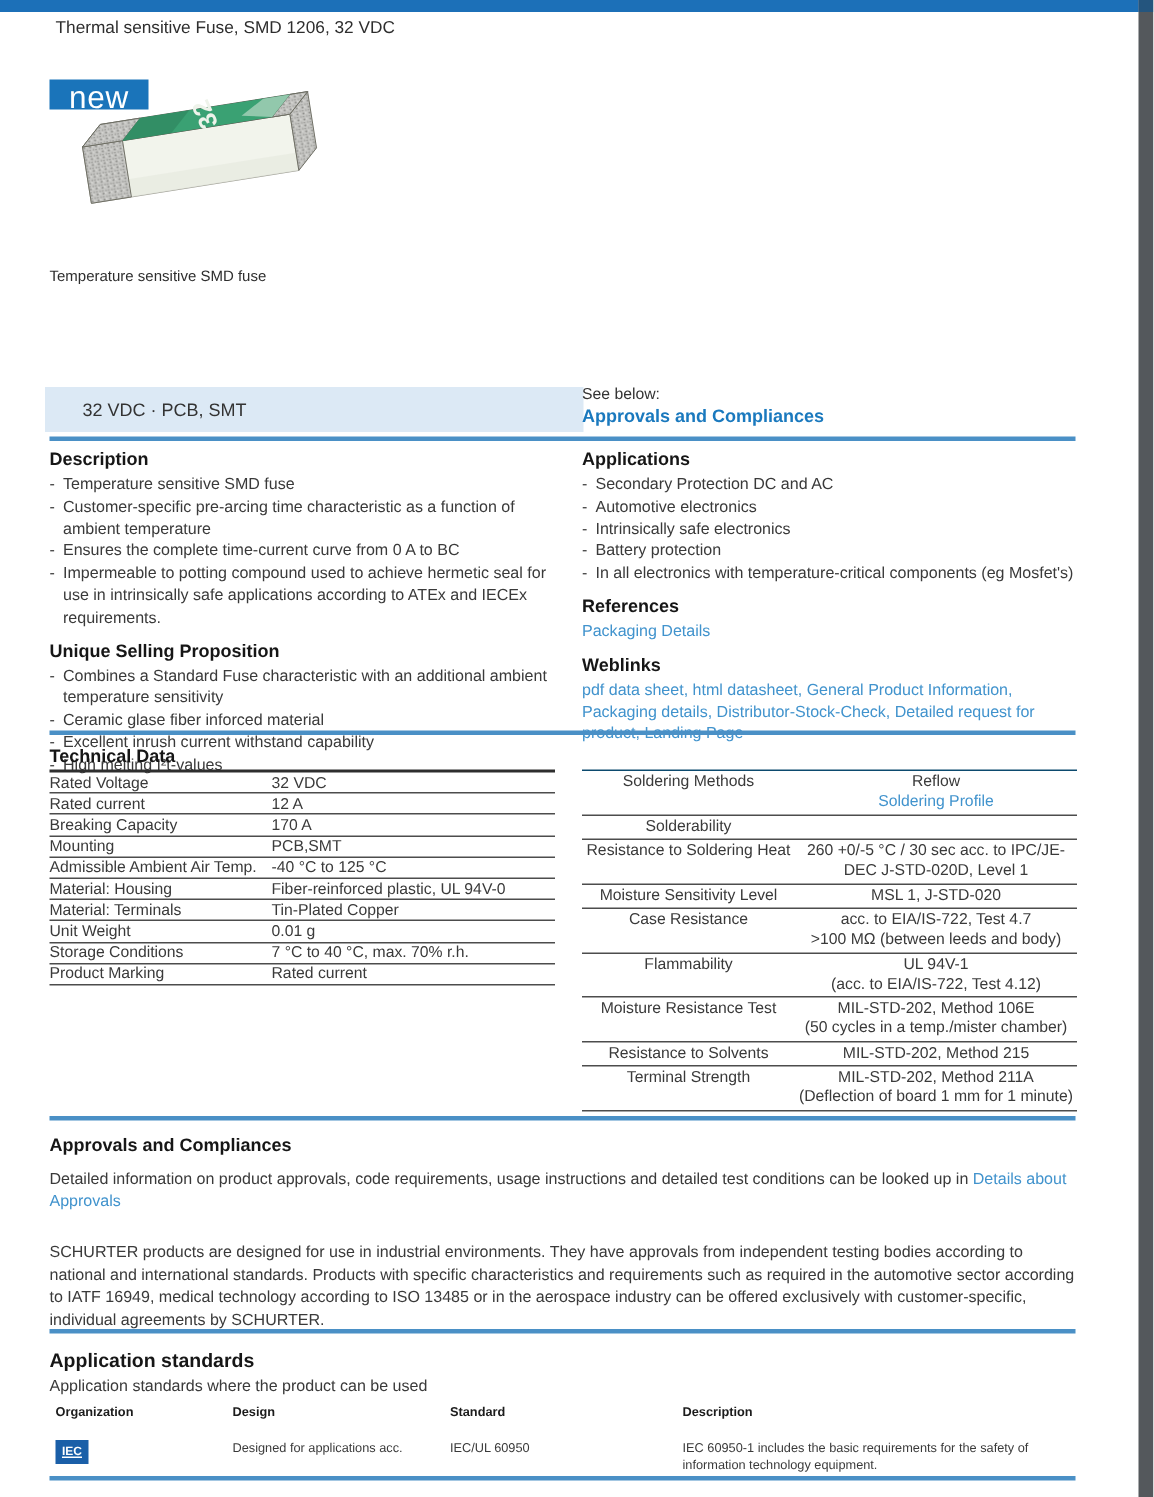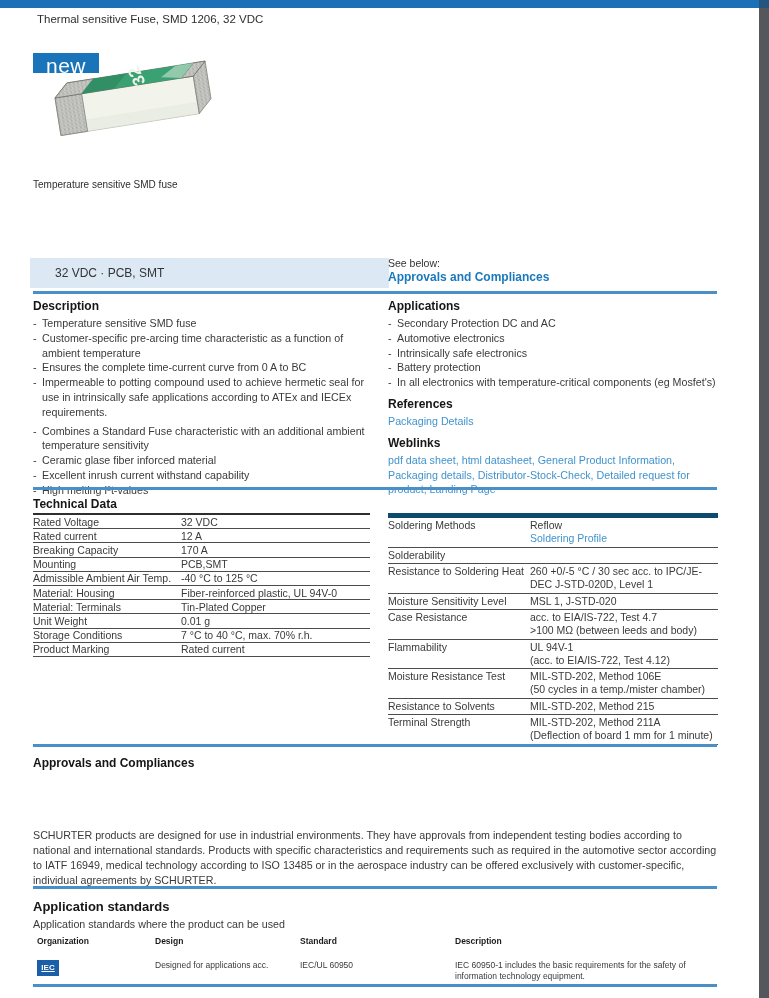--- a/index.html
+++ b/index.html
@@ -43,21 +43,21 @@
   .bullets { margin:0 0 4px 0; }
   .bullet { position:relative; padding-left:9px; font-size:10.7px; line-height:14.8px; color:#3a3a3a; }
   .bullet .dash { position:absolute; left:0; }
   .refs-link { display:block; font-size:10.7px; line-height:14.8px; color:#4193cd; text-decoration:none; cursor:pointer; }
   .weblinks-para { font-size:10.7px; line-height:14.8px; }
   .ilink { color:#4193cd; text-decoration:none; cursor:pointer; }
   .sep { color:#4193cd; }
 
   .tech-heading { position:absolute; top:497px; left:0; font-size:12px; font-weight:bold; color:#161616; }
   .table-left  { position:absolute; top:513px; left:0;    width:337px; border-top:2px solid #2e2e2e; }
-  .table-right { position:absolute; top:513px; left:355px; width:330px; border-top:5px solid #0c4a6e; }
+  .table-right { position:absolute; top:513px; left:355px; width:330px; border-top:1px solid #0c4a6e;text-align:center; }
   .trow { display:flex; border-bottom:1px solid #4c4c4c; font-size:10.5px; padding:1px 0 1.5px; }
   .table-left .trow { line-height:12.2px; padding:0.5px 0 0.5px; }
   .table-right .trow { line-height:13px; }
   .table-left .lab { width:148px; flex:none; }
   .table-right .lab { width:142px; flex:none; }
   .val { flex:1; }
   .vline { display:block; }
   a.vline.link { color:#4193cd; text-decoration:none; cursor:pointer; }
 
   .apc-head { position:absolute; top:756px; left:0; font-size:12px; font-weight:bold; color:#161616; }
@@ -138,20 +138,21 @@
     <div class="rule rule1"></div>
 
     <div class="col-left">
       <div class="sec">Description</div>
       <div class="bullets">
           <div class="bullet"><span class="dash">-</span><span class="bt">Temperature sensitive SMD fuse</span></div>
           <div class="bullet"><span class="dash">-</span><span class="bt">Customer-specific pre-arcing time characteristic as a function of ambient temperature</span></div>
           <div class="bullet"><span class="dash">-</span><span class="bt">Ensures the complete time-current curve from 0 A to BC</span></div>
           <div class="bullet"><span class="dash">-</span><span class="bt">Impermeable to potting compound used to achieve hermetic seal for use in intrinsically safe applications according to ATEx and IECEx requirements.</span></div>
         </div>
+      <div class="sec gap-top">Unique Selling Proposition</div>
       <div class="bullets">
           <div class="bullet"><span class="dash">-</span><span class="bt">Combines a Standard Fuse characteristic with an additional ambient temperature sensitivity</span></div>
           <div class="bullet"><span class="dash">-</span><span class="bt">Ceramic glase fiber inforced material</span></div>
           <div class="bullet"><span class="dash">-</span><span class="bt">Excellent inrush current withstand capability</span></div>
           <div class="bullet"><span class="dash">-</span><span class="bt">High melting I²t-values</span></div>
         </div>
     </div>
 
     <div class="col-right">
       <div class="sec">Applications</div>
@@ -269,20 +270,24 @@
           <div class="val">
             <div class="vline">MIL-STD-202, Method 211A</div>
             <div class="vline">(Deflection of board 1 mm for 1 minute)</div>
           </div>
         </div>
       </div>
 
     <div class="rule rule3"></div>
 
     <div class="apc-head">Approvals and Compliances</div>
+    <div class="apc-p1">
+      <span>Detailed information on product approvals, code requirements, usage instructions and detailed test conditions can be looked up in</span>
+      <a>Details about Approvals</a>
+    </div>
     <div class="apc-p2">SCHURTER products are designed for use in industrial environments. They have approvals from independent testing bodies according to national and international standards. Products with specific characteristics and requirements such as required in the automotive sector according to IATF 16949, medical technology according to ISO 13485 or in the aerospace industry can be offered exclusively with customer-specific, individual agreements by SCHURTER.</div>
 
     <div class="rule rule4"></div>
 
     <div class="as-head">Application standards</div>
     <div class="as-sub">Application standards where the product can be used</div>
     <div class="as-table">
       <div class="as-hrow">
           <div class="as-c as-c1">Organization</div>
           <div class="as-c as-c2">Design</div>

